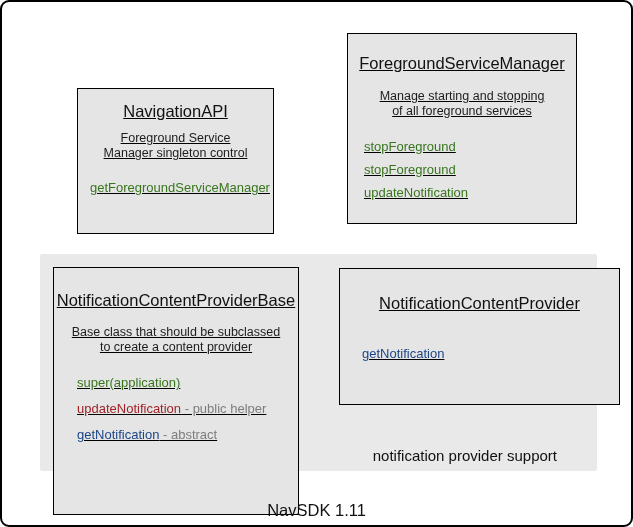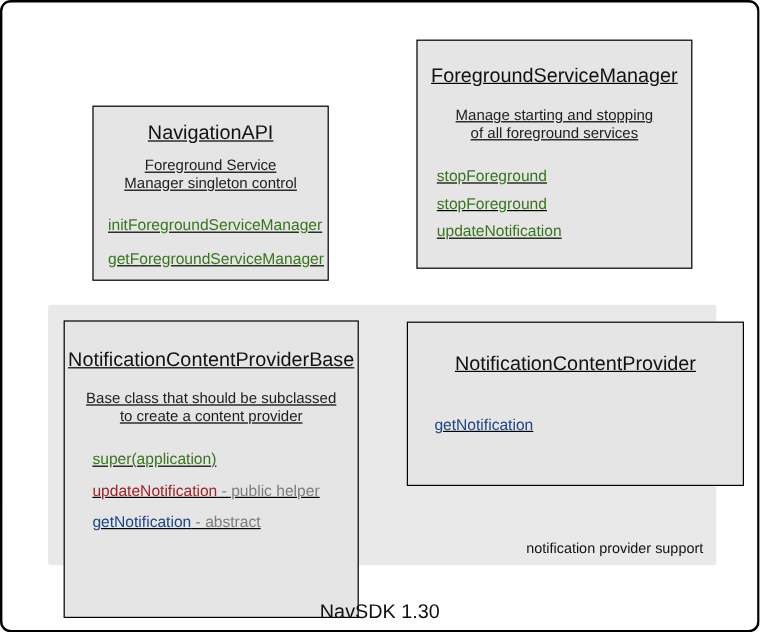--- a/index.html
+++ b/index.html
@@ -33,42 +33,41 @@
   #box-ncpb .box-title{margin-top:22px;}
   #box-ncpb .box-desc{margin-top:15px;}
   #box-ncpb .methods{margin:20px 0 0 23px;}
   #box-ncpb .method + .method{margin-top:11px;}
 
   #box-ncp{left:337px;top:266px;width:281px;height:137px;}
   #box-ncp .box-title{margin-top:24px;}
   #box-ncp .box-desc{margin-top:12px;}
   #box-ncp .methods{margin:33px 0 0 22px;}
 
-  .group-label{position:absolute;right:11px;bottom:7px;font-size:12px;color:#111;}
+  .group-label{position:absolute;right:40px;bottom:7px;font-size:15px;color:#111;}
   .footer-label{position:absolute;left:0;top:499px;width:100%;text-align:center;
                 font-size:16.5px;color:#111;}
 </style>
 </head>
 <body>
 
 <div class="stage">
   <div class="frame">
 
     <div class="group">
       <div class="group-label">notification provider support</div>
     </div>
 
     <div class="box" id="box-nav-api">
       <div class="box-title">NavigationAPI</div>
       <div class="box-desc">
         <div>Foreground Service</div>
         <div>Manager singleton control</div>
       </div>
       <div class="methods">
-        <div class="method m-green">initForegroundServiceManager</div>
         <div class="method m-green">getForegroundServiceManager</div>
       </div>
     </div>
 
     <div class="box" id="box-fsm">
       <div class="box-title">ForegroundServiceManager</div>
       <div class="box-desc">
         <div>Manage starting and stopping</div>
         <div>of all foreground services</div>
       </div>
@@ -98,15 +97,15 @@
       </div>
     </div>
 
     <div class="box" id="box-ncp">
       <div class="box-title">NotificationContentProvider</div>
       <div class="methods">
         <div class="method m-blue">getNotification</div>
       </div>
     </div>
 
-    <div class="footer-label">NavSDK 1.30</div>
+    <div class="footer-label">NavSDK 1.11</div>
   </div>
 </div>
 
 </body></html>

